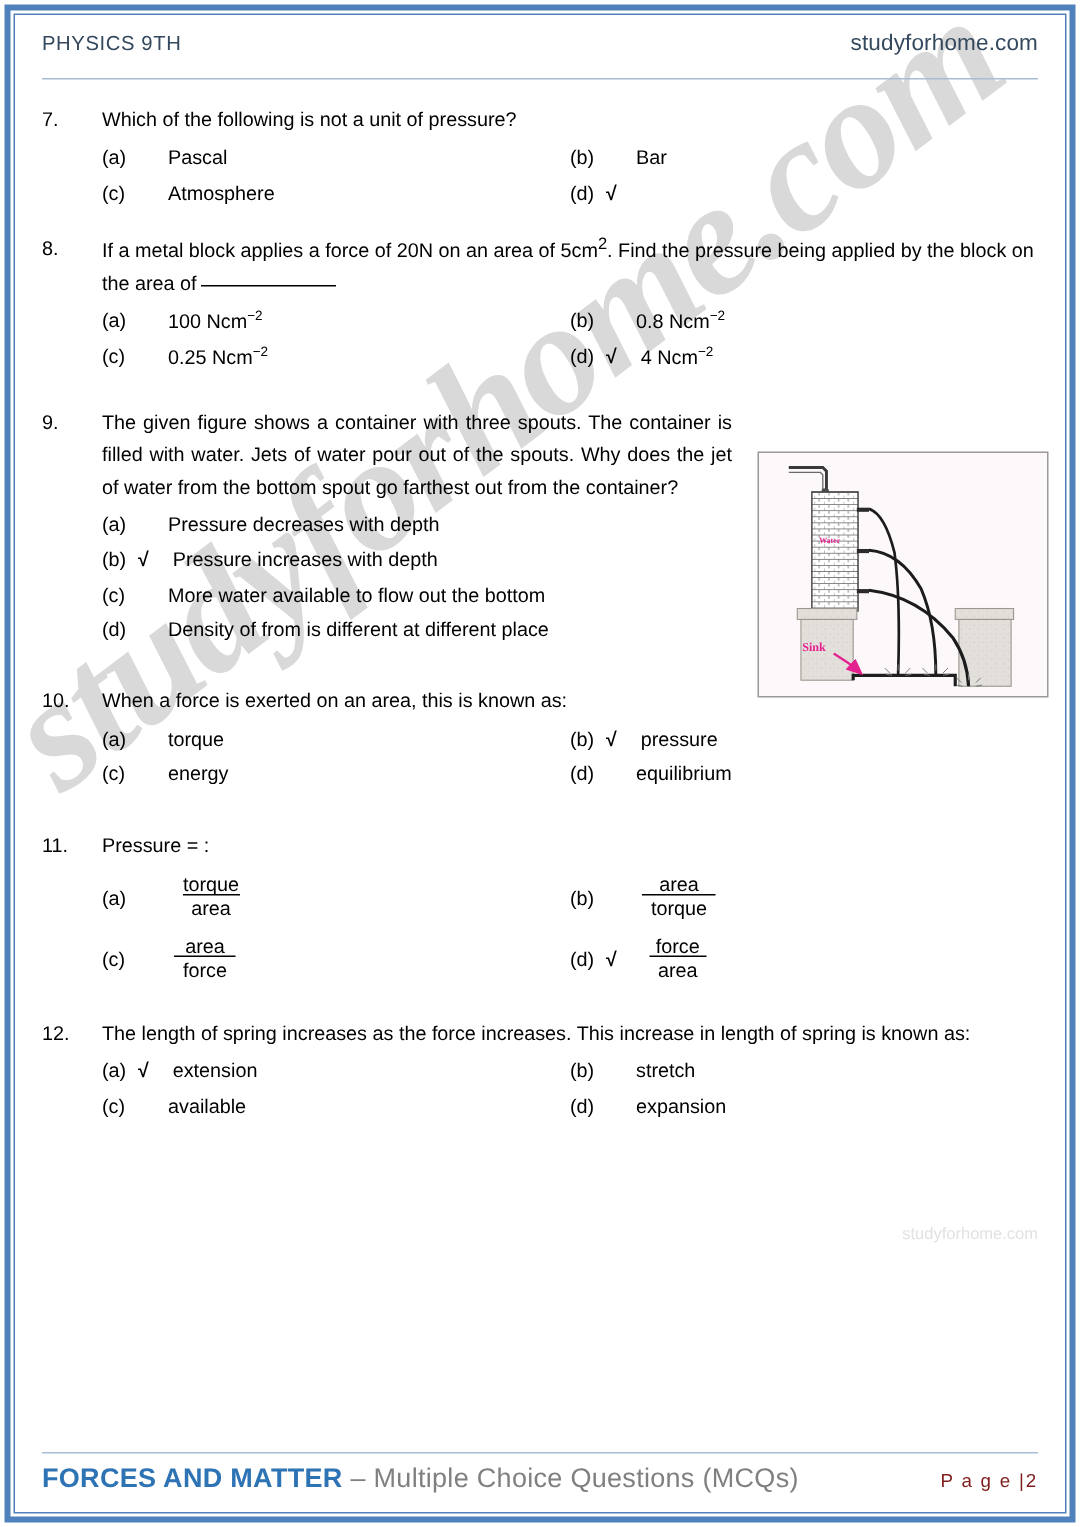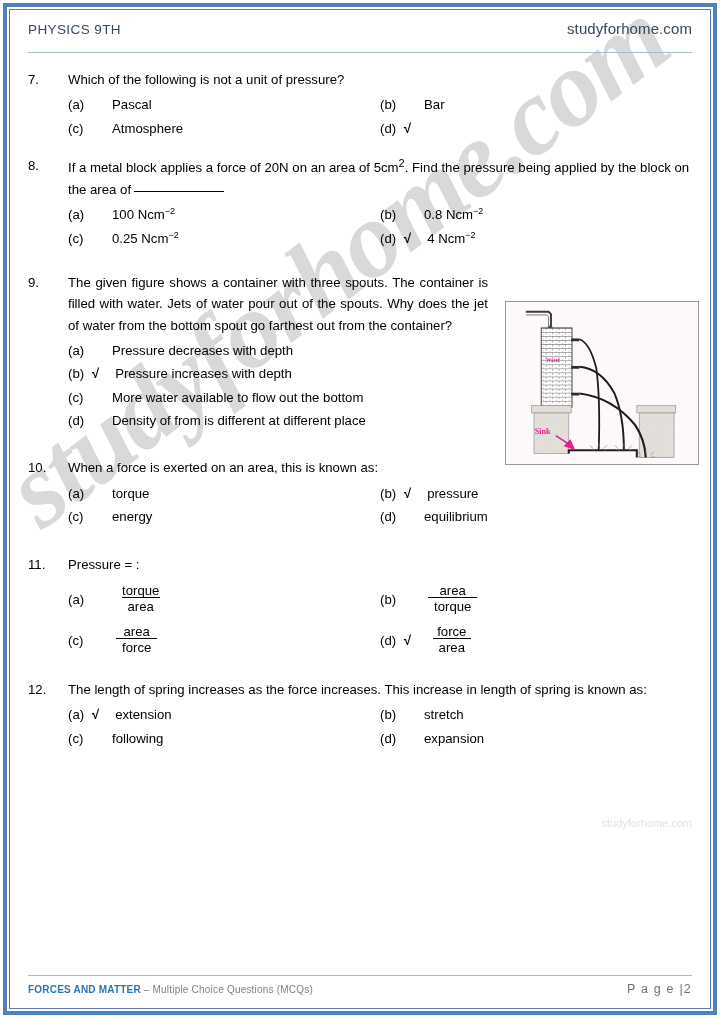--- a/index.html
+++ b/index.html
@@ -201,27 +201,27 @@
     left: 18px;
     right: 18px;
     bottom: 12px;
     border-top: 1px solid #a8bcd4;
     padding-top: 6px;
     display: flex;
     justify-content: space-between;
     align-items: baseline;
     z-index: 2;
   }
-  #footer-left { font-size: 10px; letter-spacing: 0.2px; }
+  #footer-left { font-size: 18px; letter-spacing: 0.2px; }
   #footer-chapter { color: #2e74b5; font-weight: bold; }
   #footer-sep { color: #808080; }
   #footer-sub { color: #808080; }
   #footer-right {
     font-size: 12.5px;
-    color: #737373;
+    color: #7f1d1d;
     letter-spacing: 1.2px;
   }
 </style>
 </head>
 <body>
 
 <div id="page">
   <div id="outer-border">
     <div id="inner-border">
 
@@ -436,21 +436,21 @@
               <div class="opt">
                 <span class="opt-label">(b)</span>
                 <span class="opt-gap wide"></span>
                 <span class="opt-value">stretch</span>
               </div>
             </div>
             <div class="opt-row">
               <div class="opt">
                 <span class="opt-label">(c)</span>
                 <span class="opt-gap wide"></span>
-                <span class="opt-value">following</span>
+                <span class="opt-value">available</span>
               </div>
               <div class="opt">
                 <span class="opt-label">(d)</span>
                 <span class="opt-gap wide"></span>
                 <span class="opt-value">expansion</span>
               </div>
             </div>
           </div>
         </div>
 

